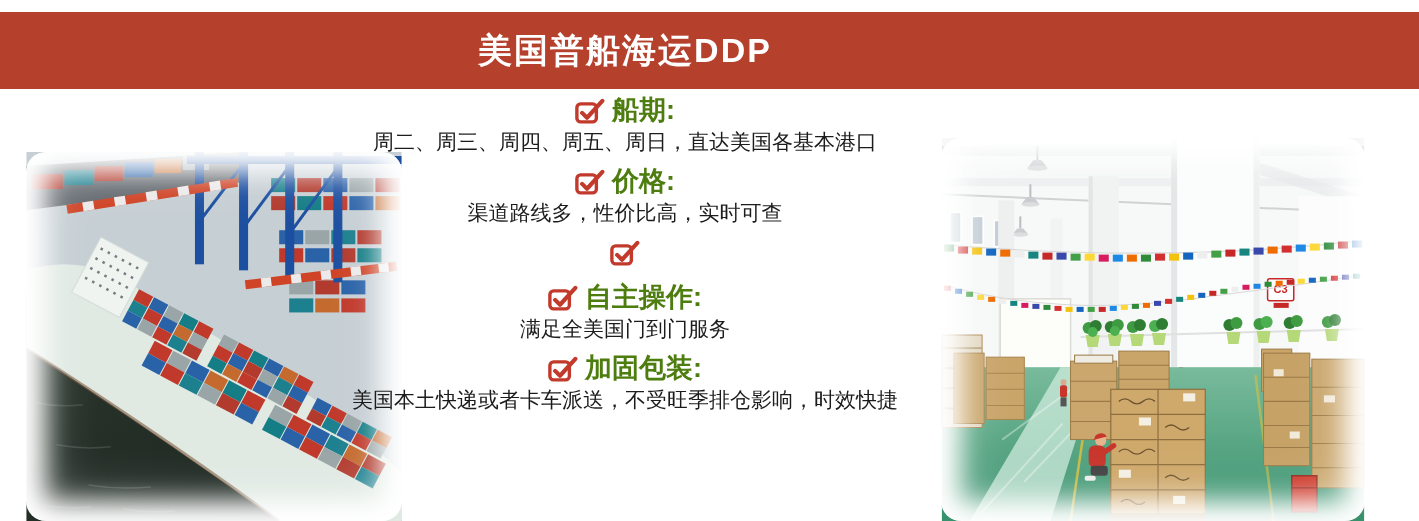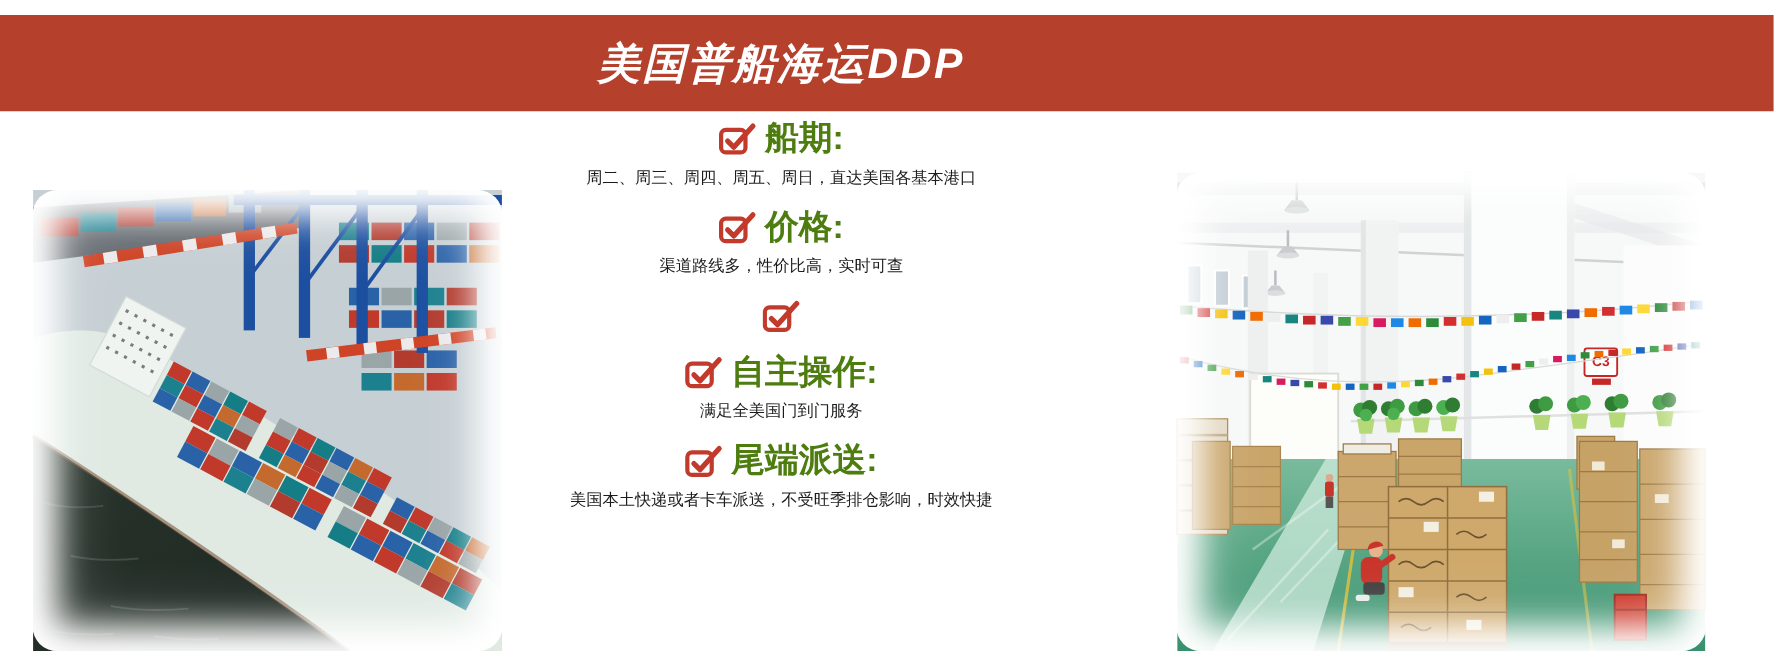--- a/index.html
+++ b/index.html
@@ -23,35 +23,35 @@
   .feature{margin-bottom:11px;}
   .feature-head{
     display:flex;align-items:center;justify-content:center;gap:7px;height:34px;
   }
   .check{display:inline-flex;color:#c23a2b;}
   .check svg{width:30px;height:28px;display:block;}
   .feature-title{
     font-size:27px;font-weight:bold;color:#4d7c0f;line-height:1.1;
   }
   .feature-desc{
-    font-size:13px;color:#1c1c1c;line-height:25px;margin-top:1px;
+    font-size:21px;color:#1c1c1c;line-height:25px;margin-top:1px;
   }
   .photo{position:absolute;overflow:hidden;}
   .photo svg{display:block;width:100%;height:100%;}
   .photo::after{
     content:"";position:absolute;inset:0;pointer-events:none;border-radius:20px;
     box-shadow:inset 0 0 26px 18px #ffffff, inset 0 0 60px 8px rgba(255,255,255,.55);
   }
   .photo-left{left:26px;top:152px;width:376px;height:369px;}
   .photo-right{left:941px;top:138px;width:424px;height:383px;}
 </style>
 </head>
 <body>
 
-<div class="banner" style="background-color: rgb(181, 64, 44); font-style: italic;">
+<div class="banner" style="background-color: rgb(181, 64, 44);">
   <div class="banner-inner">
     <h1 class="banner-title" style="color: rgb(255, 255, 255);">美国普船海运DDP</h1>
   </div>
 </div>
 
 <div class="photo photo-left">
   <svg viewBox="0 0 374 368" xmlns="http://www.w3.org/2000/svg">
     <defs>
       <linearGradient id="waterG" x1="0" y1="0" x2="1" y2="1">
         <stop offset="0" stop-color="#2b362d"></stop>
@@ -271,21 +271,21 @@
 
 
   <div class="feature">
     <div class="feature-head">
       <span class="check" style="color: rgb(194, 58, 43);">
         <svg viewBox="0 0 40 34">
             <rect x="2.5" y="7.5" width="26" height="24" rx="5" fill="#fff" stroke="currentColor" stroke-width="4.5"></rect>
             <path d="M9.5 19.5 L16 26 L36.5 3.5" fill="none" stroke="currentColor" stroke-width="5.5" stroke-linecap="round" stroke-linejoin="round"></path>
           </svg>
       </span>
-      <span class="feature-title">尾端派送:</span>
+      <span class="feature-title">加固包装:</span>
     </div>
     <div class="feature-desc">美国本土快递或者卡车派送，不受旺季排仓影响，时效快捷</div>
   </div>
 
 </div>
 
 <div class="photo photo-right">
   <svg viewBox="0 0 420 381" xmlns="http://www.w3.org/2000/svg">
     <defs>
       <linearGradient id="floorG" x1="0" y1="0" x2="0" y2="1">

